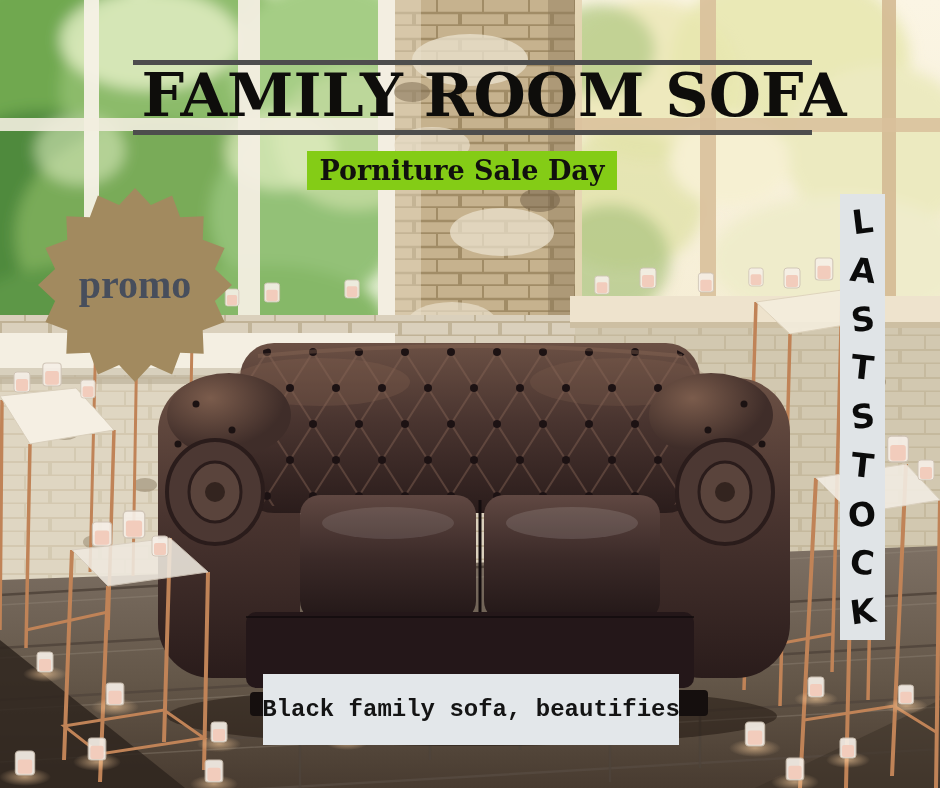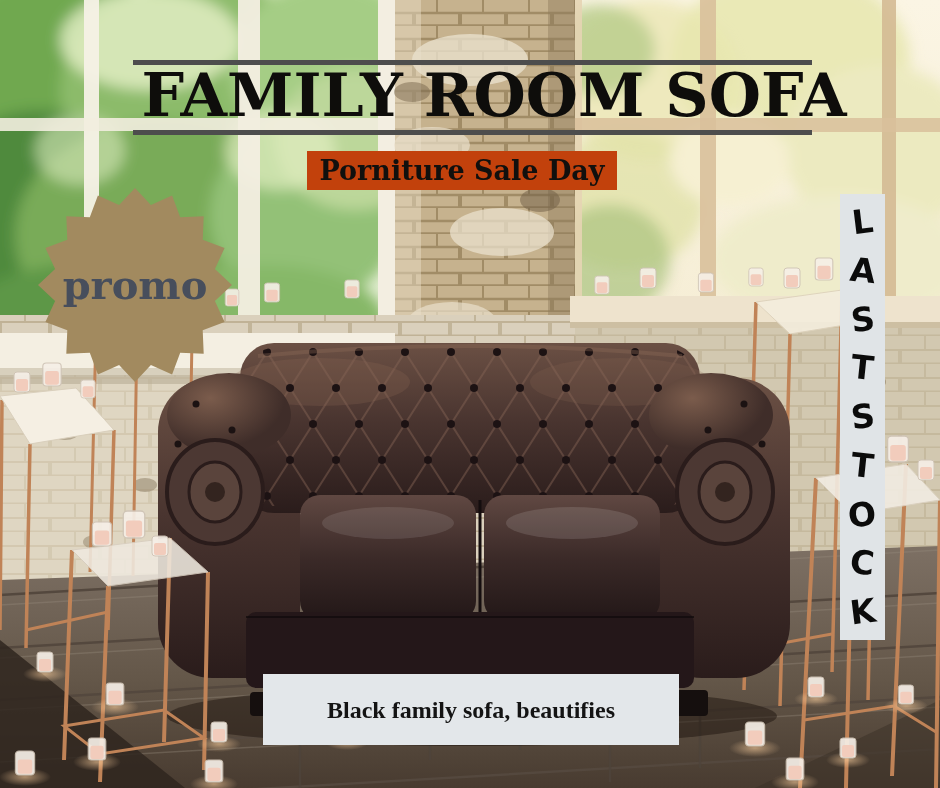--- a/index.html
+++ b/index.html
@@ -9,40 +9,40 @@
 
   .rule{position:absolute;left:133px;width:679px;height:5px;background:#4d4d4d;}
   #rule-top{top:60px;}
   #rule-bottom{top:130px;}
 
   #title{position:absolute;left:0;right:0;top:62px;text-align:center;
          font-size:60px;font-weight:bold;letter-spacing:0px;color:#0e0d0b;
          font-family:"DejaVu Serif",serif;line-height:66px;white-space:nowrap;margin-left:48px;}
 
   #subtitle{position:absolute;left:307px;top:151px;width:310px;height:39px;
-            background:#c2410c;display:flex;align-items:center;justify-content:center;
+            background:#84cc16;display:flex;align-items:center;justify-content:center;
             font-size:27px;font-weight:bold;color:#11100e;white-space:nowrap;}
 
-  #badge{position:absolute;left:38px;top:188px;width:194px;height:194px;}
+  #badge{position:absolute;left:38px;top:188px;width:194px;height:194px;font-family:Liberation Serif, serif;}
   #badge svg{position:absolute;left:0;top:0;}
   #badge .txt{position:absolute;left:0;top:0;width:100%;height:100%;
       display:flex;flex-direction:column;align-items:center;justify-content:center;
       font-size:40px;line-height:50px;font-weight:bold;color:#474e5c;}
 
   #side-banner{position:absolute;left:840px;top:194px;width:45px;height:446px;
       background:#e0e4e7;display:flex;flex-direction:column;align-items:center;
       justify-content:space-between;padding:8px 0;box-sizing:border-box;
       font-family:"DejaVu Sans",sans-serif;font-weight:bold;font-size:33px;color:#0b0b0b;}
   #side-banner span{display:block;line-height:40px;}
   #side-banner span:nth-child(odd){transform:rotate(-7deg);}
   #side-banner span:nth-child(even){transform:rotate(6deg);}
 
   #caption{position:absolute;left:263px;top:674px;width:416px;height:71px;
       background:#e3e7ea;display:flex;flex-direction:column;align-items:center;
-      justify-content:center;font-family:Liberation Serif, serif;font-weight:bold;
+      justify-content:center;font-family:Liberation Mono, monospace;font-weight:bold;
       font-size:24px;line-height:32px;color:#141414;white-space:nowrap;}
 </style>
 </head>
 <body>
 
 <div id="canvas">
 
   <svg id="scene" width="940" height="788" viewBox="0 0 940 788">
     <defs>
       <linearGradient id="glassL" x1="0" y1="0" x2="0" y2="1">

